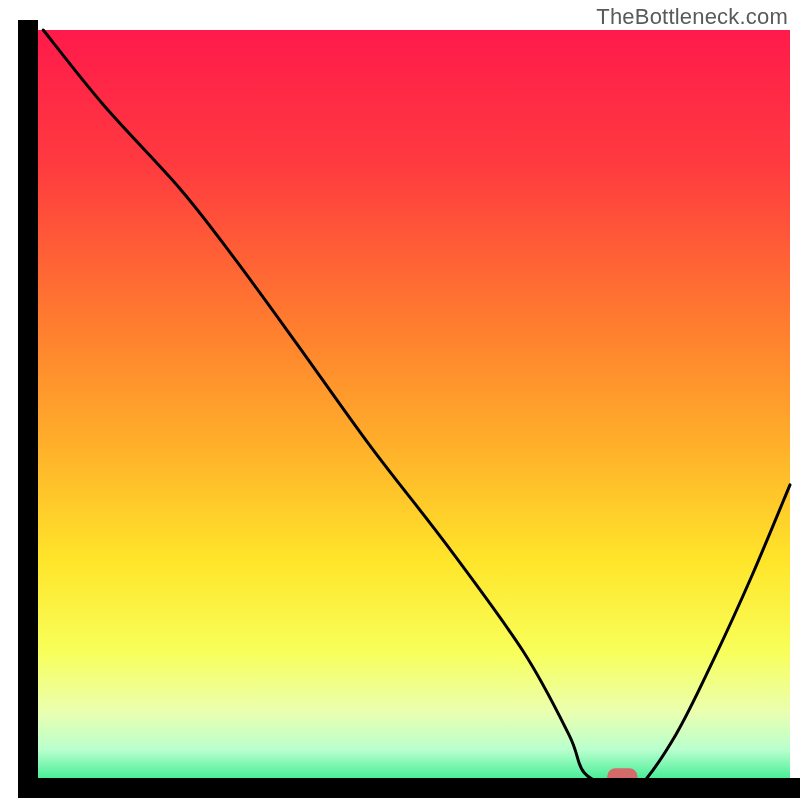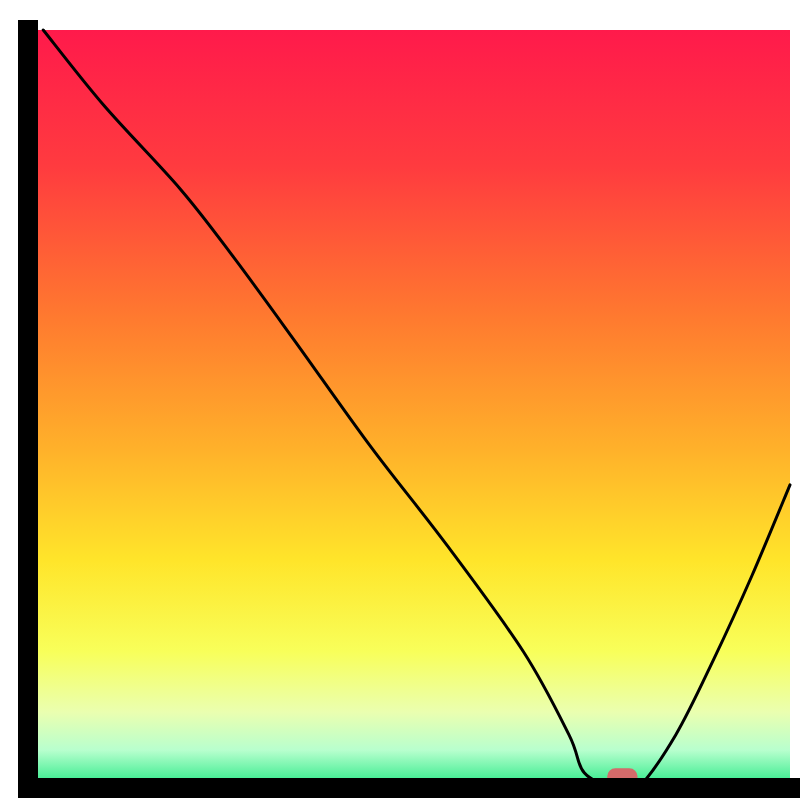--- a/index.html
+++ b/index.html
@@ -26,20 +26,21 @@
     z-index: 10;
   }
   svg {
     display: block;
   }
 </style>
 </head>
 <body>
 
 <div class="container">
+  <div class="watermark">TheBottleneck.com</div>
   <svg id="chart-svg" width="800" height="800" viewBox="0 0 800 800">
       <defs>
         <linearGradient id="bg-grad" x1="0" y1="0" x2="0" y2="1">
           <stop offset="0%" stop-color="#ff1a4b"></stop>
           <stop offset="18%" stop-color="#ff3b3f"></stop>
           <stop offset="38%" stop-color="#ff7a2f"></stop>
           <stop offset="55.00000000000001%" stop-color="#ffb02a"></stop>
           <stop offset="70%" stop-color="#ffe52a"></stop>
           <stop offset="82%" stop-color="#f8ff5a"></stop>
           <stop offset="90%" stop-color="#eaffb0"></stop>

